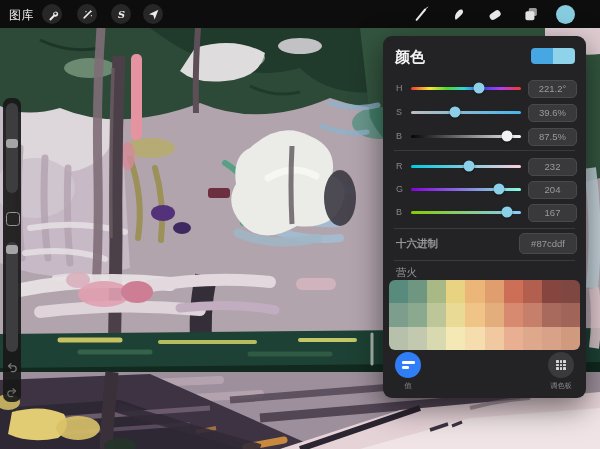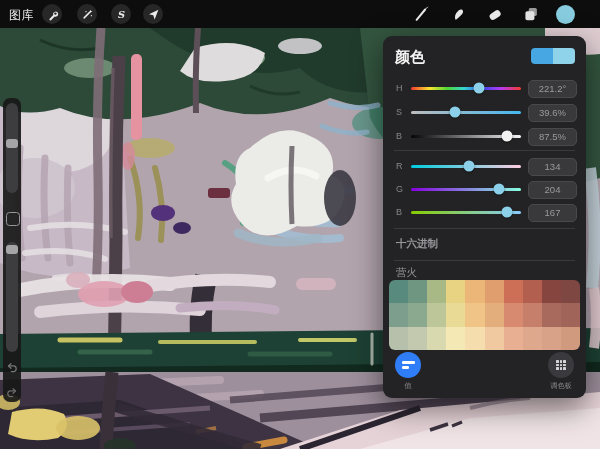--- a/index.html
+++ b/index.html
@@ -304,40 +304,41 @@
       <div class="vbox">87.5%</div>
     </div>
 
     <div class="divider" style="top:114px"></div>
 
     <div class="srow" style="top:118px">
       <span class="slabel">R</span>
       <div class="track track-r">
         <div class="thumb blue" style="left: 52.5%;"></div>
       </div>
-      <div class="vbox">134</div>
+      <div class="vbox">232</div>
     </div>
     <div class="srow" style="top:141px">
       <span class="slabel">G</span>
       <div class="track track-g">
         <div class="thumb blue" style="left: 80%;"></div>
       </div>
       <div class="vbox">204</div>
     </div>
     <div class="srow" style="top:164px">
       <span class="slabel">B</span>
       <div class="track track-b">
         <div class="thumb blue" style="left: 87.5%;"></div>
       </div>
       <div class="vbox">167</div>
     </div>
 
     <div class="divider" style="top:192px"></div>
 
     <div class="hex-label">十六进制</div>
+    <div class="hex-box">#87cddf</div>
 
     <div class="divider" style="top:224px"></div>
 
     <div class="pal-name">营火</div>
     <div class="pal-grid">
         <div style="background: rgb(88, 139, 125);"></div>
         <div style="background: rgb(110, 150, 129);"></div>
         <div style="background: rgb(168, 185, 133);"></div>
         <div style="background: rgb(231, 211, 130);"></div>
         <div style="background: rgb(237, 182, 121);"></div>

